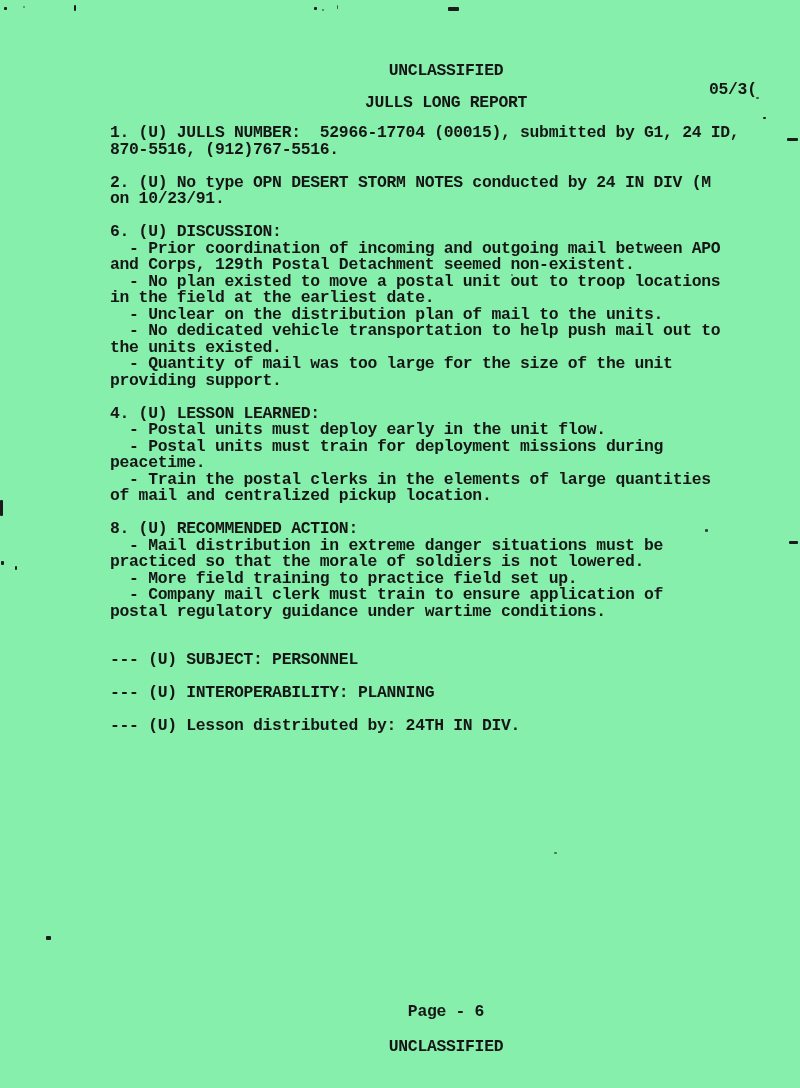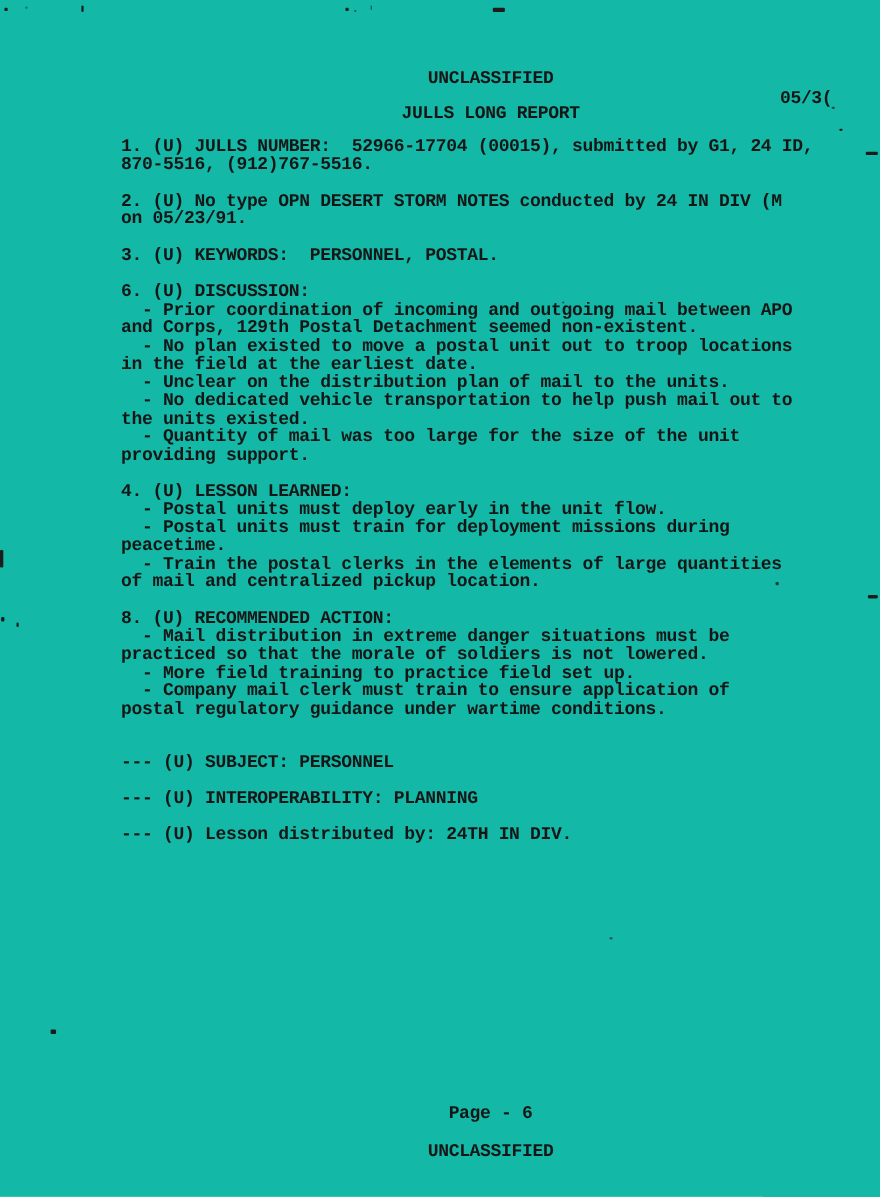--- a/index.html
+++ b/index.html
@@ -1,20 +1,20 @@
 <!DOCTYPE html>
 <html><head>
 <meta charset="utf-8">
 <style>
   html, body { margin: 0; padding: 0; }
   .page {
     position: relative;
     width: 800px;
     height: 1088px;
-    background: #14b8a6;
+    background: #86efac;
     font-family: "Liberation Mono", "DejaVu Sans Mono", monospace;
     font-weight: 700;
     color: #161616;
     overflow: hidden;
   }
   .mono {
     font-size: 16.4px;
     line-height: 16.5px;
     letter-spacing: -0.3px;
   }
@@ -64,22 +64,21 @@
   <div class="center-line mono hdr-class">UNCLASSIFIED</div>
 
   <div class="hdr-date mono">05/3(</div>
 
   <div class="center-line mono hdr-title">JULLS LONG REPORT</div>
 
   <div class="body-col mono">
     <div class="sec">1. (U) JULLS NUMBER:  52966-17704 (00015), submitted by G1, 24 ID,
 870-5516, (912)767-5516.</div>
     <div class="sec">2. (U) No type OPN DESERT STORM NOTES conducted by 24 IN DIV (M
-on 05/23/91.</div>
-    <div class="sec">3. (U) KEYWORDS:  PERSONNEL, POSTAL.</div>
+on 10/23/91.</div>
     <div class="sec">6. (U) DISCUSSION:
   - Prior coordination of incoming and outgoing mail between APO
 and Corps, 129th Postal Detachment seemed non-existent.
   - No plan existed to move a postal unit out to troop locations
 in the field at the earliest date.
   - Unclear on the distribution plan of mail to the units.
   - No dedicated vehicle transportation to help push mail out to
 the units existed.
   - Quantity of mail was too large for the size of the unit
 providing support.</div>

